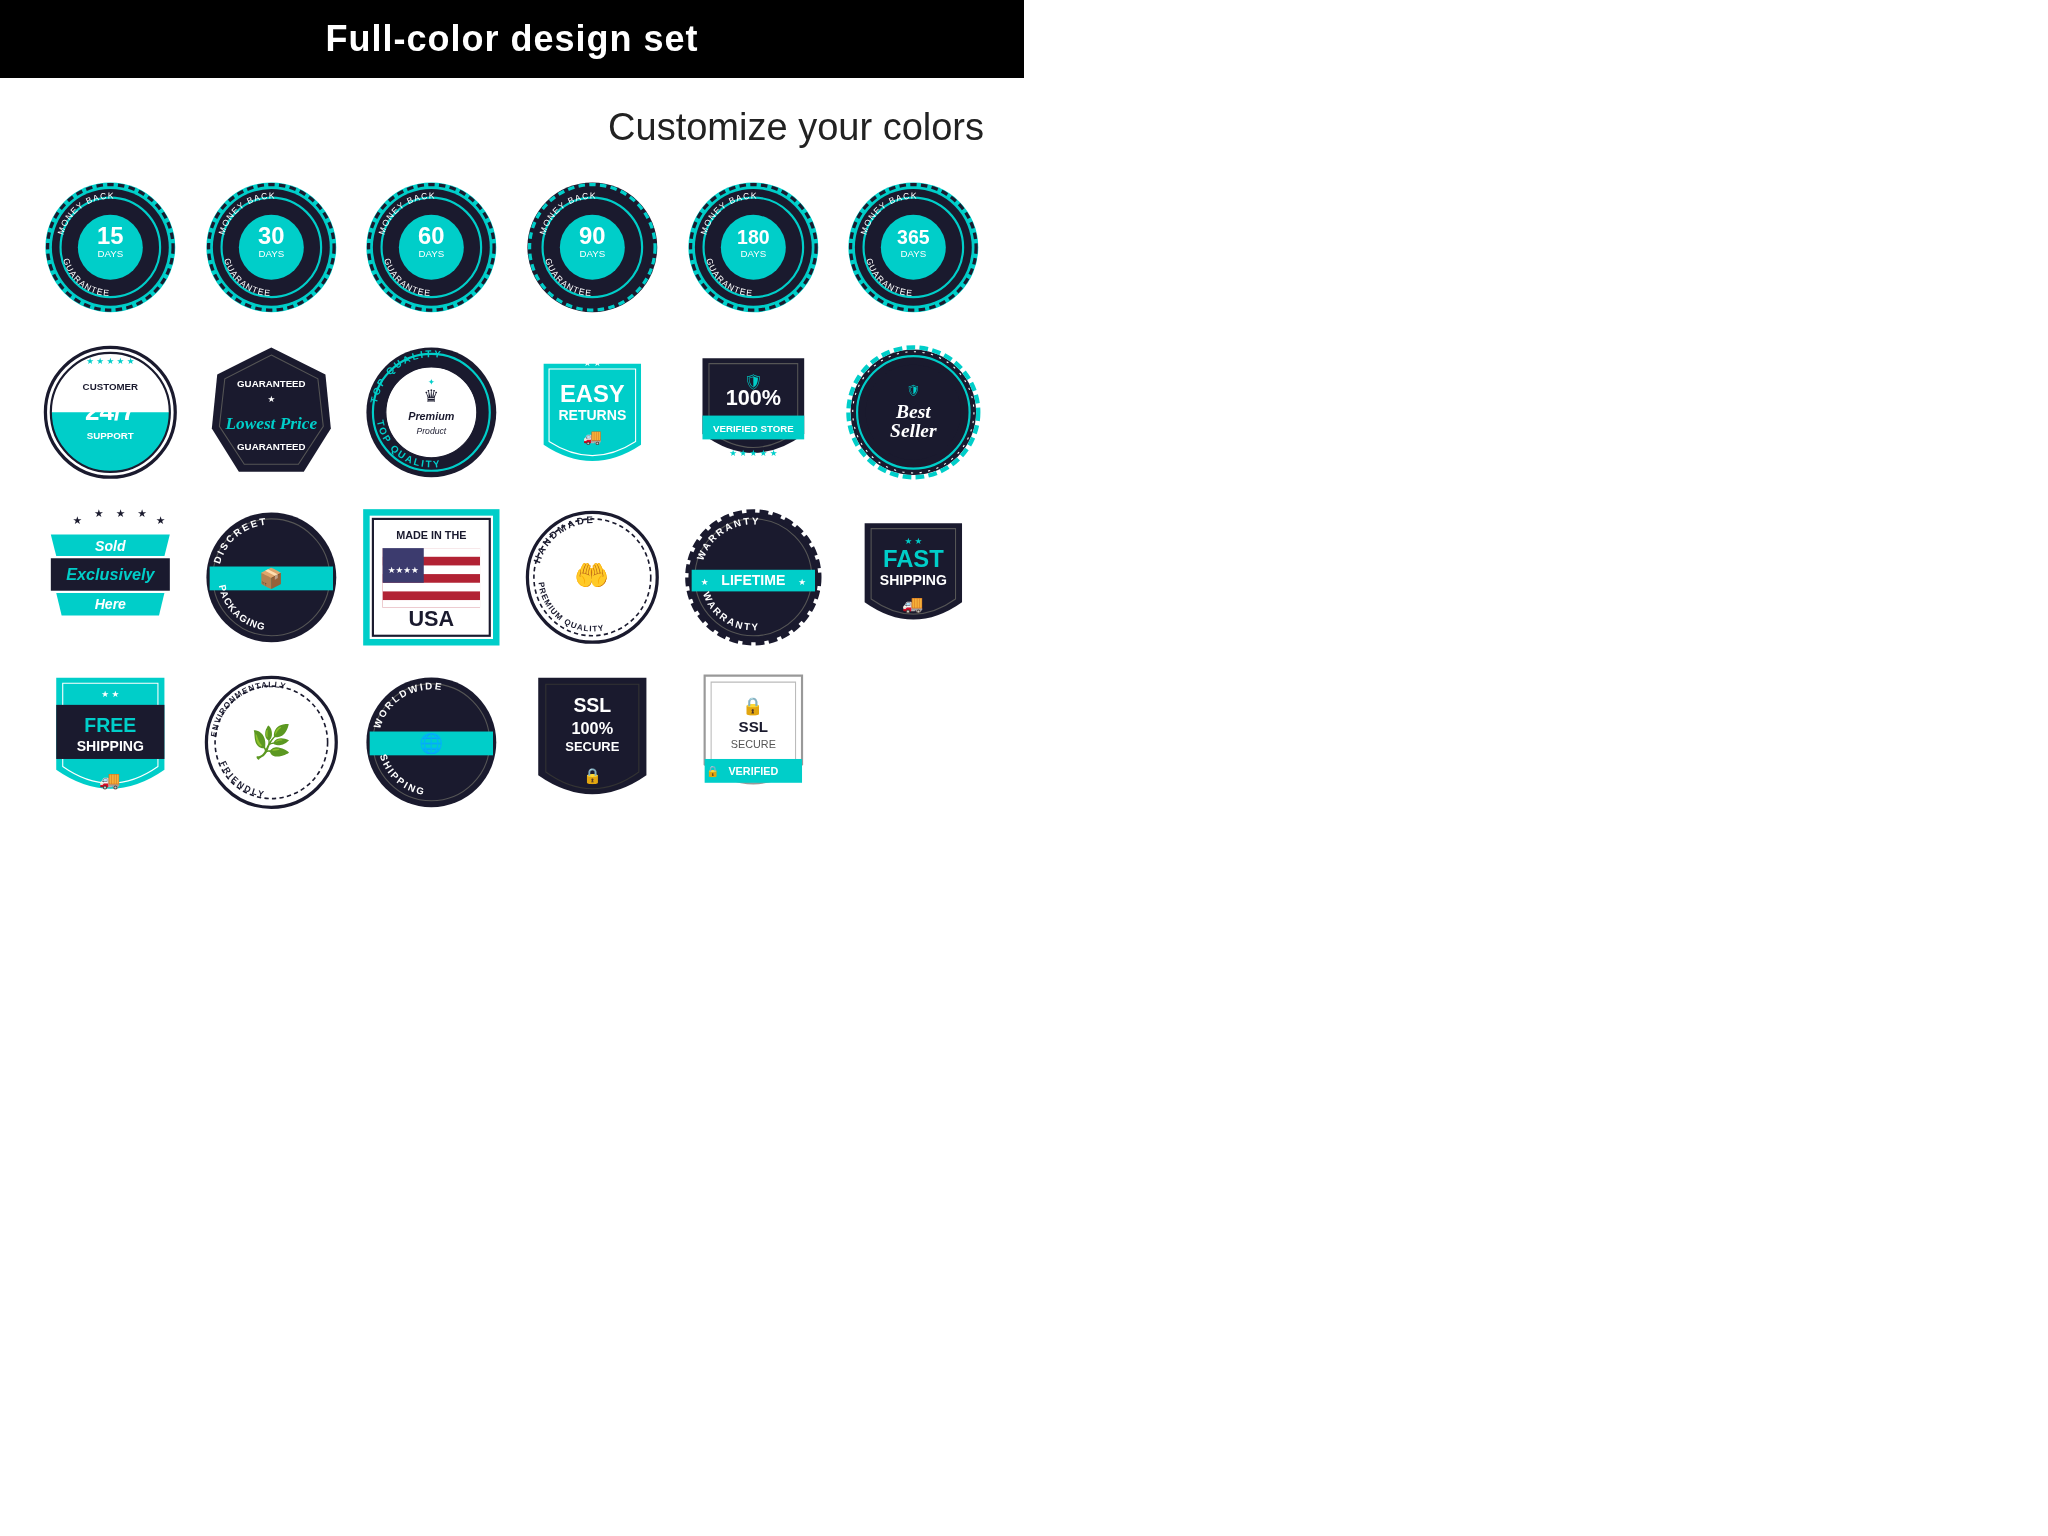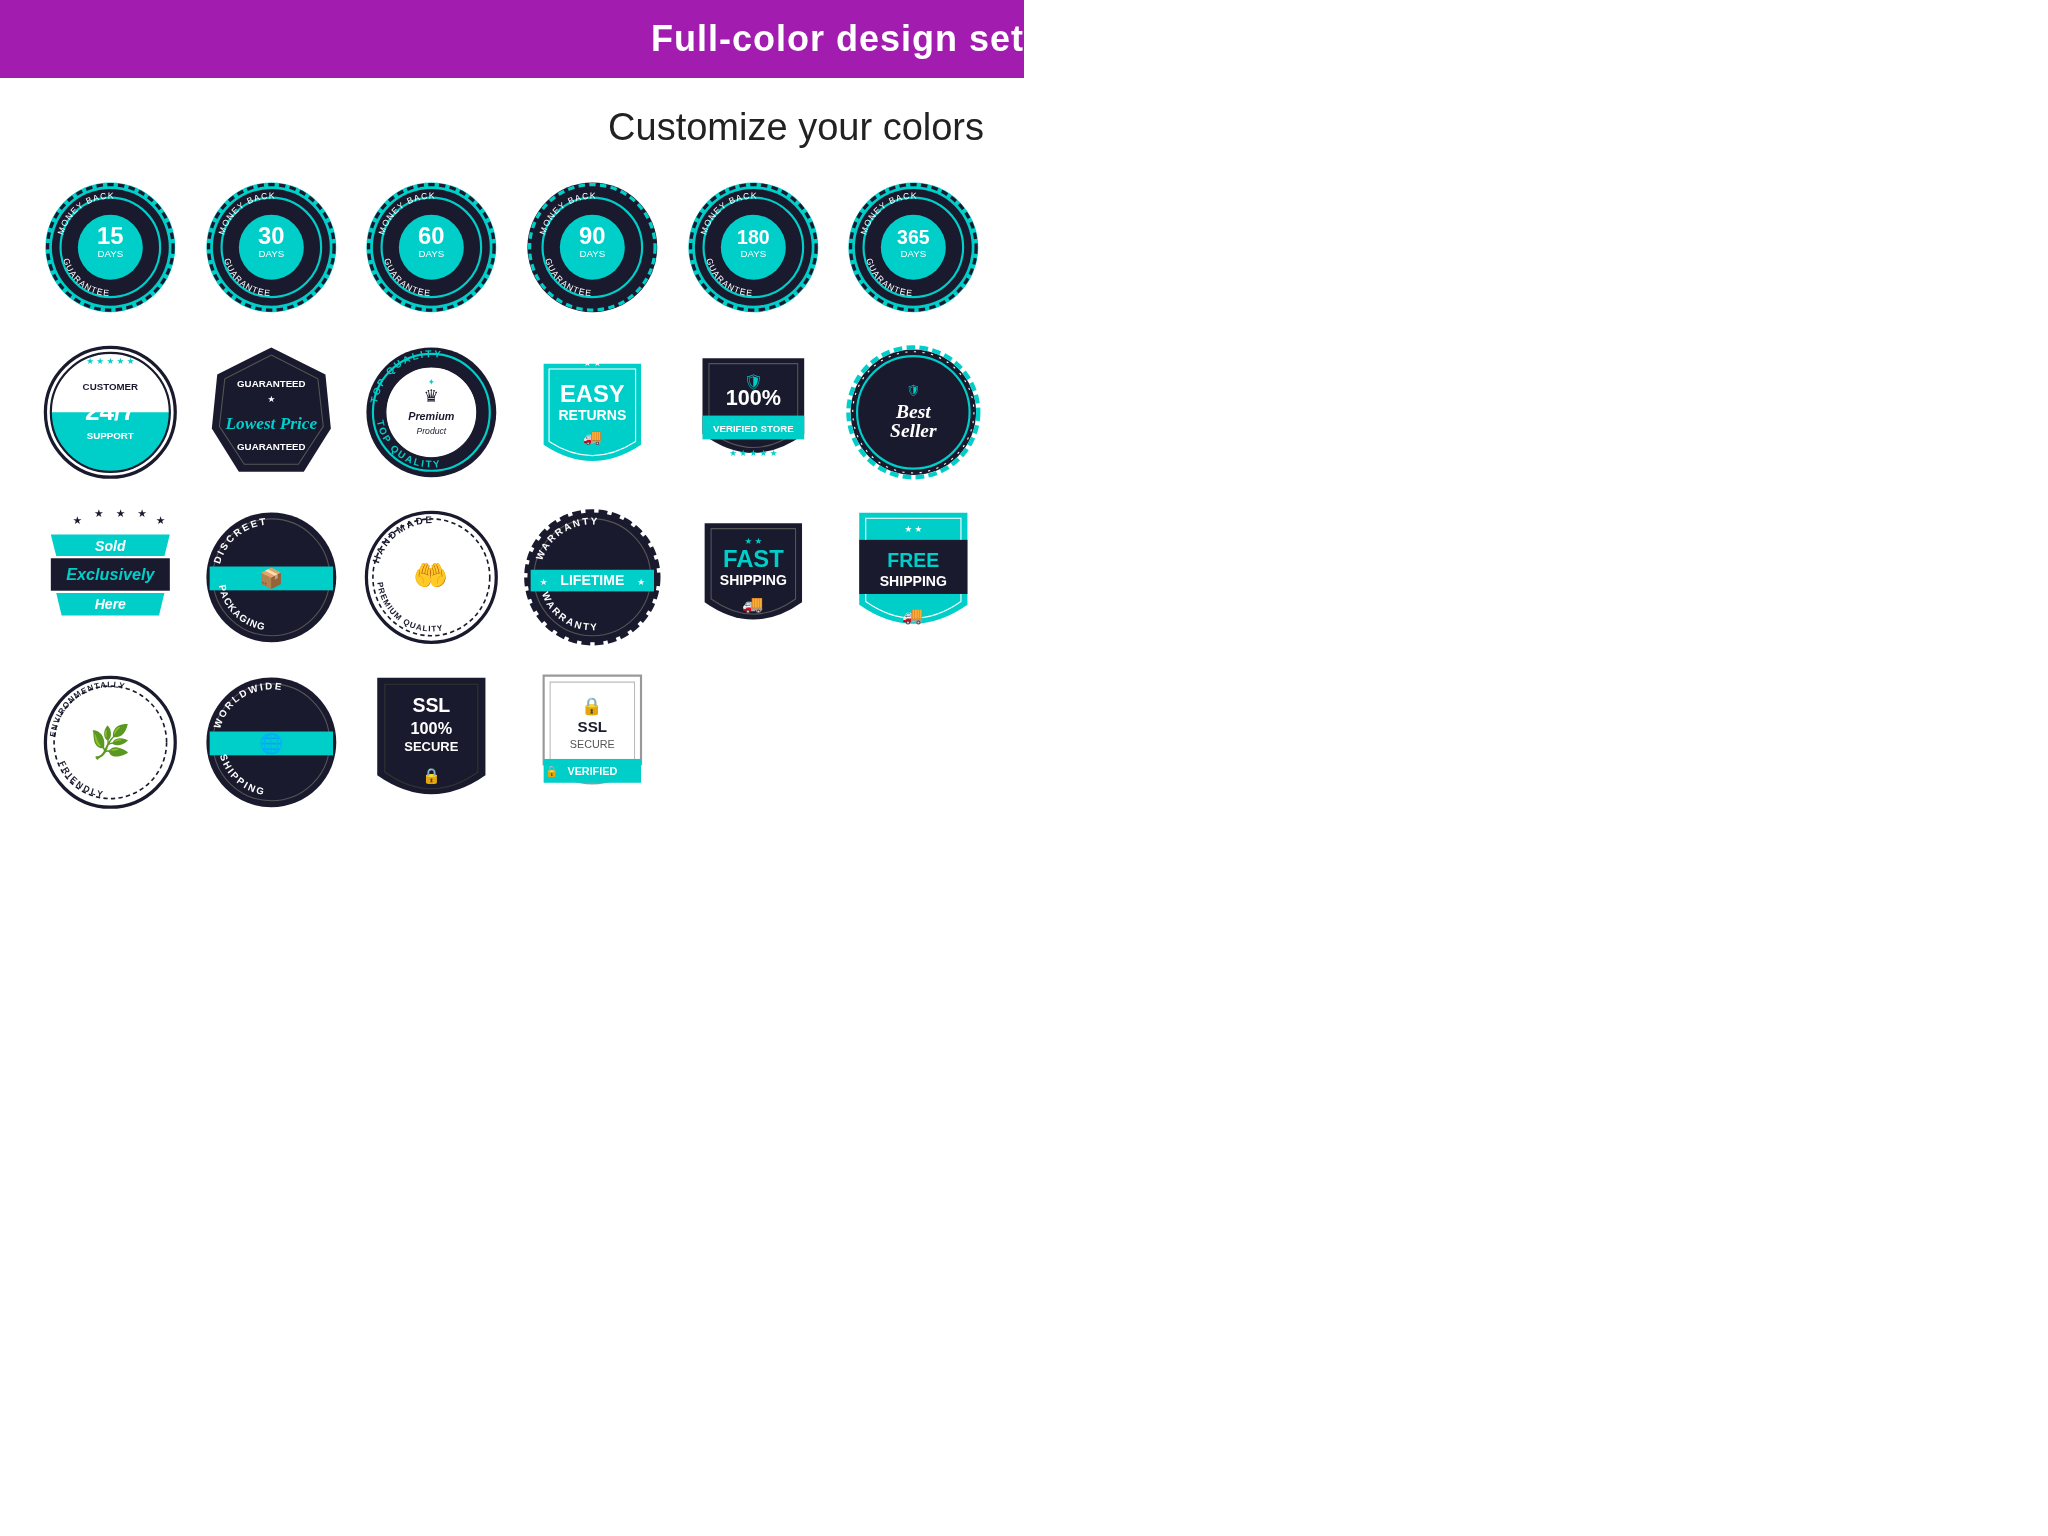--- a/index.html
+++ b/index.html
@@ -1,20 +1,20 @@
 <!DOCTYPE html>
 <html><head>
   <meta charset="utf-8">
   <style>
     * { box-sizing: border-box; margin: 0; padding: 0; }
     body { background: #fff; font-family: Arial, sans-serif; width: 1024px; }
 
     .header {
-      background: #a21caf;
-      text-align: right;
+      background: #000000;
+      text-align: center;
       padding: 18px 0;
     }
     .header h1 {
       color: #fff;
       font-size: 36px;
       font-weight: 600;
       letter-spacing: 1px;
     }
 
     .subtitle {
@@ -312,20 +312,42 @@
         <textPath href="#topArcDP" startOffset="8%">DISCREET</textPath>
       </text>
 
       <path id="botArcDP" d="M 16,65 A 49,49 0 0,0 114,65" fill="none"></path>
       <text font-size="9" fill="#fff" font-family="Arial" font-weight="bold" letter-spacing="1">
         <textPath href="#botArcDP" startOffset="5%">PACKAGING</textPath>
       </text>
     </svg>
   </div>
 
+  <div class="badge">
+    <svg viewBox="0 0 130 130" xmlns="http://www.w3.org/2000/svg">
+
+      <rect x="5" y="5" width="120" height="120" fill="#fff" stroke="#00CEC9" stroke-width="6"></rect>
+      <rect x="11" y="11" width="108" height="108" fill="#fff" stroke="#1a1a2e" stroke-width="2"></rect>
+
+      <text x="65" y="30" text-anchor="middle" fill="#1a1a2e" font-size="10" font-family="Arial" font-weight="bold">MADE IN THE</text>
+
+      <rect x="20" y="38" width="90" height="55" fill="#B22234"></rect>
+
+      <rect x="20" y="38" width="90" height="8" fill="#fff"></rect>
+      <rect x="20" y="54" width="90" height="8" fill="#fff"></rect>
+      <rect x="20" y="70" width="90" height="8" fill="#fff"></rect>
+      <rect x="20" y="86" width="90" height="7" fill="#fff"></rect>
+
+      <rect x="20" y="38" width="38" height="32" fill="#3C3B6E"></rect>
+
+      <text x="39" y="61" text-anchor="middle" fill="#fff" font-size="8">★★★★</text>
+
+      <text x="65" y="110" text-anchor="middle" fill="#1a1a2e" font-size="20" font-weight="bold" font-family="Arial">USA</text>
+    </svg>
+  </div>
 
   <div class="badge">
     <svg viewBox="0 0 130 130" xmlns="http://www.w3.org/2000/svg">
       <circle cx="65" cy="65" r="60" fill="#fff" stroke="#1a1a2e" stroke-width="3"></circle>
       <circle cx="65" cy="65" r="54" fill="#fff" stroke="#1a1a2e" stroke-width="1.5" stroke-dasharray="4 3"></circle>
 
       <text x="65" y="72" text-anchor="middle" fill="#1a1a2e" font-size="26">🤲</text>
 
       <path id="topArcHM" d="M 15,65 A 50,50 0 0,1 115,65" fill="none"></path>
       <text font-size="9" fill="#1a1a2e" font-family="Arial" font-weight="bold" letter-spacing="2">

